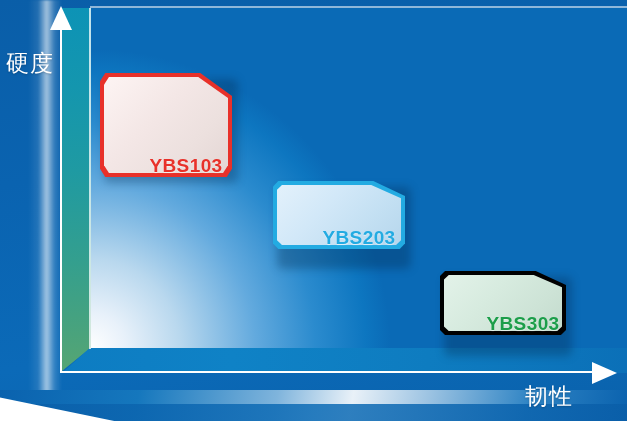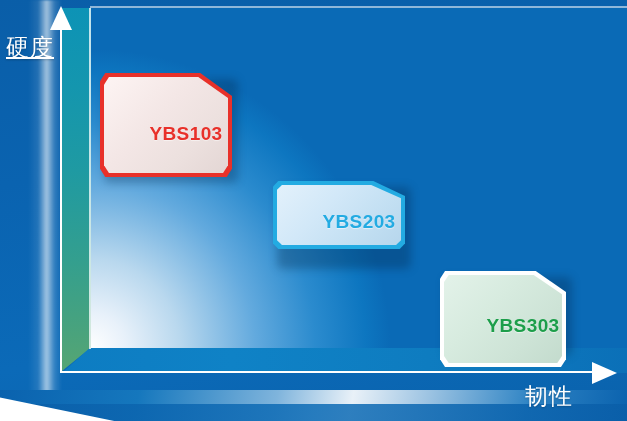--- a/index.html
+++ b/index.html
@@ -126,32 +126,32 @@
   
   .axis-label {
     position: absolute;
     color: #ffffff;
     font-size: 23px;
     font-weight: 400;
     letter-spacing: 1px;
     white-space: nowrap;
     text-shadow: 0 1px 2px rgba(0,0,0,.22);
   }
-  .label-y { left: 6px; top: 32px; text-decoration: underline; }
+  .label-y { left: 6px; top: 48px; }
   .label-x { left: 525px; top: 381px; }
 
   
   .fold-box {
     position: absolute;
     box-sizing: border-box;
     clip-path: polygon(
         4% 0%, 76% 0%, 100% 22%, 100% 92%, 96% 100%,
         4% 100%, 0% 92%, 0% 8%);
     display: flex;
-    align-items: center;
+    align-items: flex-end;
     justify-content: center;
     padding-left: 40px;
   }
   .fold-box-inner {
     position: absolute;
     inset: 4px;
     clip-path: polygon(
         4% 0%, 76% 0%, 100% 22%, 100% 92%, 96% 100%,
         4% 100%, 0% 92%, 0% 8%);
   }
@@ -182,21 +182,21 @@
 
   
   #box2 { left: 273px; top: 181px; width: 132px; height: 68px; background: #23abe2; z-index: 4; }
   #box2 .fold-box-inner {
     background: linear-gradient(135deg, #e3f1fb 0%, #d2e8f8 38%, #c2dff2 72%, #b6d6ec 100%);
   }
   #box2 .box-label { color: #23abe2; margin-top: 13px; }
   #box2-shadow { left: 277px; top: 187px; width: 134px; height: 82px; }
 
   
-  #box3 { left: 440px; top: 271px; width: 126px; height: 96px; background: #ffffff; z-index: 4; }
+  #box3 { left: 440px; top: 271px; width: 126px; height: 64px; background: #000000; z-index: 4; }
   #box3 .fold-box-inner {
     background: linear-gradient(135deg, #e3f2e9 0%, #d7ebdf 38%, #cde3d6 72%, #c3dbcd 100%);
   }
   #box3 .box-label { color: #1c9e4a; margin-top: 13px; }
   #box3-shadow { left: 444px; top: 277px; width: 128px; height: 79px; }
 </style>
 </head>
 <body>
 
 <div id="stage">

